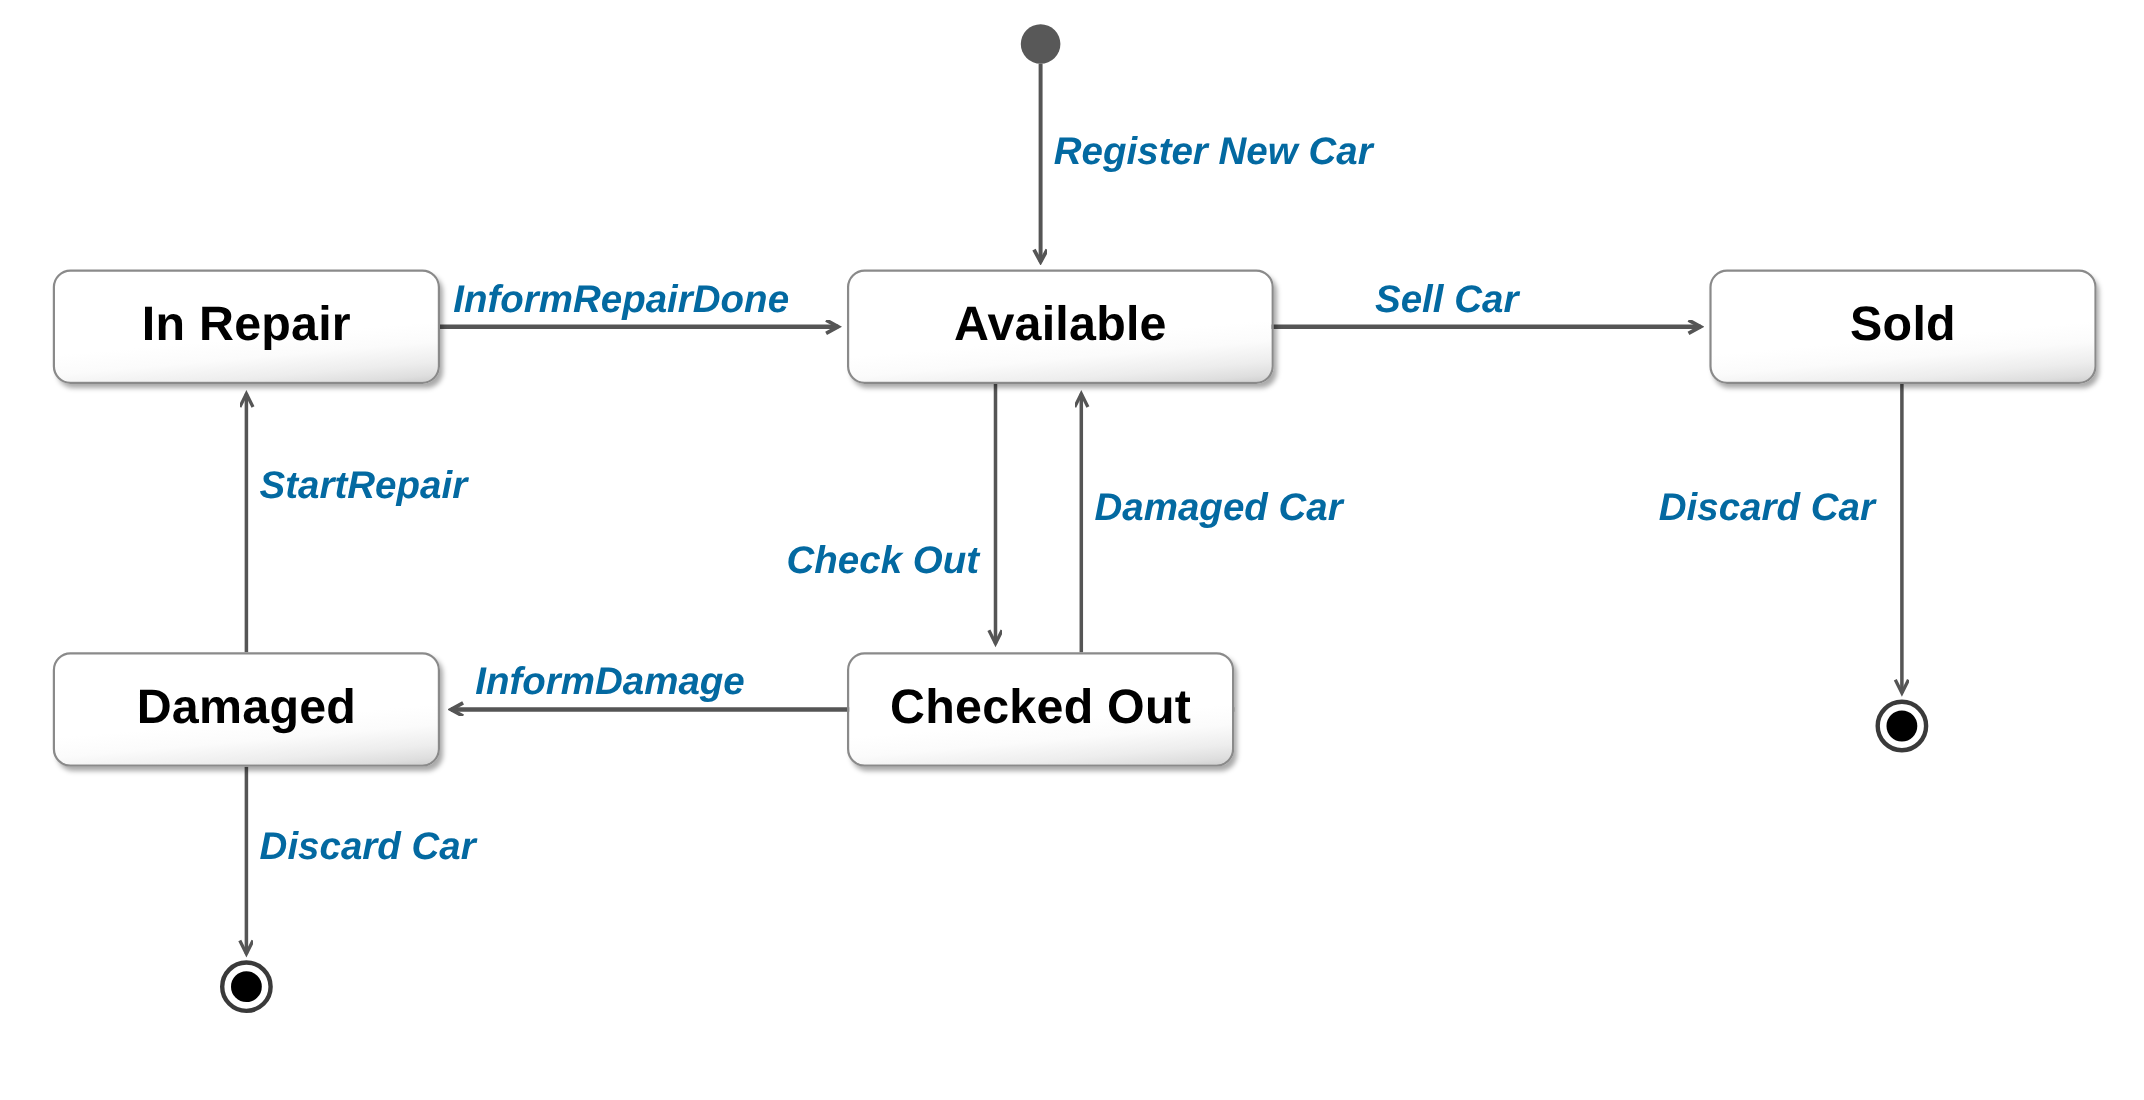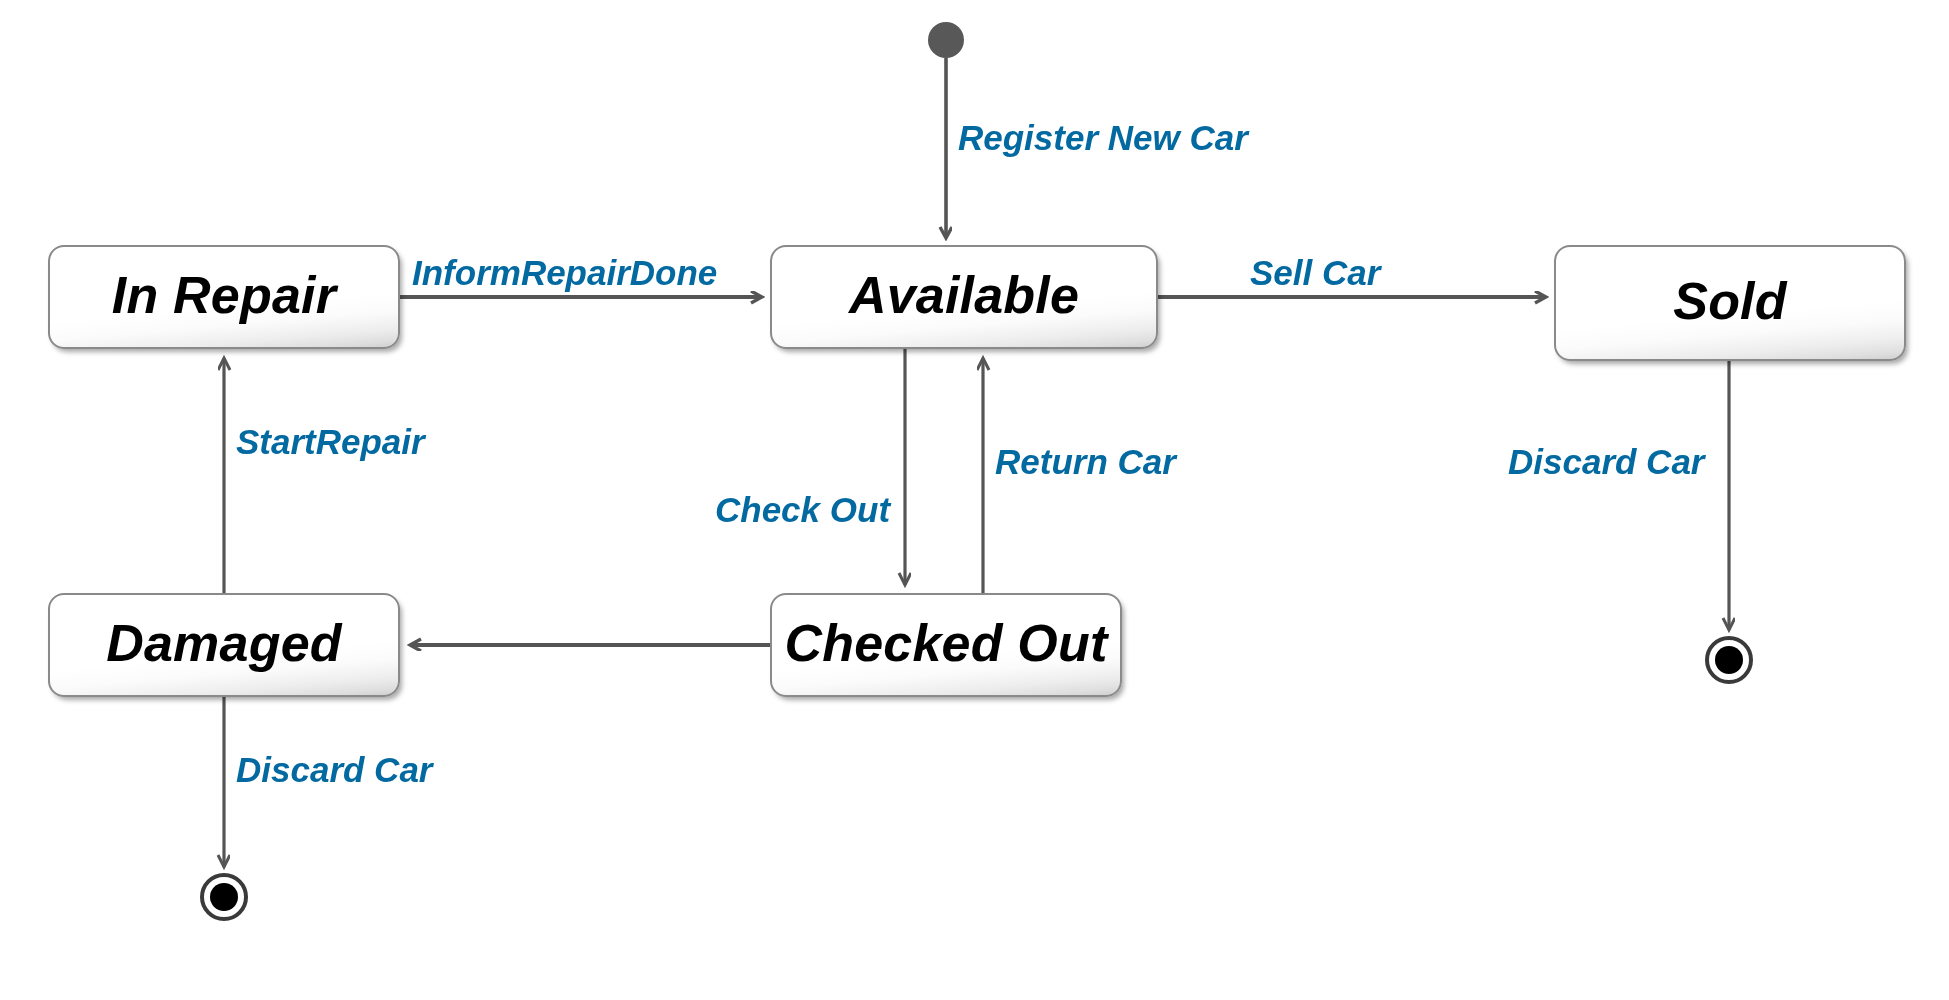--- a/index.html
+++ b/index.html
@@ -41,27 +41,26 @@
     box-shadow: 3px 4px 5px -1px rgba(0,0,0,0.34),
                 inset 0 1px 0 rgba(255,255,255,0.95);
     display: flex;
     align-items: center;
     justify-content: center;
     z-index: 3;
   }
   .state-label {
     font-family: "Liberation Sans", sans-serif;
     font-weight: bold;
-    font-size: 52px;
+    font-size: 44px;
     color: #000000;
     letter-spacing: 0.2px;
     white-space: nowrap;
     line-height: 1;
     margin-bottom: 4px;
-    font-style: italic;
   }
   .transition-label {
     position: absolute;
     font-family: "Liberation Sans", sans-serif;
     font-weight: bold;
     font-style: italic;
     font-size: 35px;
     color: #0369a1;
     white-space: nowrap;
     line-height: 1;
@@ -151,21 +150,21 @@
   </svg>
 
   <div class="state-node" id="node-in-repair" style="left:48px; top:245px; width:352px; height:104px;">
     <span class="state-label">In Repair</span>
   </div>
 
   <div class="state-node" id="node-available" style="left:770px; top:245px; width:388px; height:104px;">
     <span class="state-label">Available</span>
   </div>
 
-  <div class="state-node" id="node-sold" style="left:1554px; top:245px; width:352px; height:116px;">
+  <div class="state-node" id="node-sold" style="left:1554px; top:245px; width:352px; height:104px;">
     <span class="state-label">Sold</span>
   </div>
 
   <div class="state-node" id="node-damaged" style="left:48px; top:593px; width:352px; height:104px;">
     <span class="state-label">Damaged</span>
   </div>
 
   <div class="state-node" id="node-checked-out" style="left:770px; top:593px; width:352px; height:104px;">
     <span class="state-label">Checked Out</span>
   </div>
@@ -179,20 +178,21 @@
   <div class="transition-label" style="left:958px; top:120px;">Register New Car</div>
 
   <div class="transition-label" style="left:412px; top:255px;">InformRepairDone</div>
 
   <div class="transition-label" style="left:1250px; top:255px;">Sell Car</div>
 
   <div class="transition-label" style="left:236px; top:424px;">StartRepair</div>
 
   <div class="transition-label" style="left:715px; top:444px;margin-top:48px;">Check Out</div>
 
-  <div class="transition-label" style="left:995px; top:444px;">Return Car</div>
+  <div class="transition-label" style="left:995px; top:444px;">Damaged Car</div>
 
   <div class="transition-label" style="left:1508px; top:444px;">Discard Car</div>
 
+  <div class="transition-label" style="left:432px; top:602px;">InformDamage</div>
 
   <div class="transition-label" style="left:236px; top:752px;">Discard Car</div>
 
 </div>
 
 </body></html>

